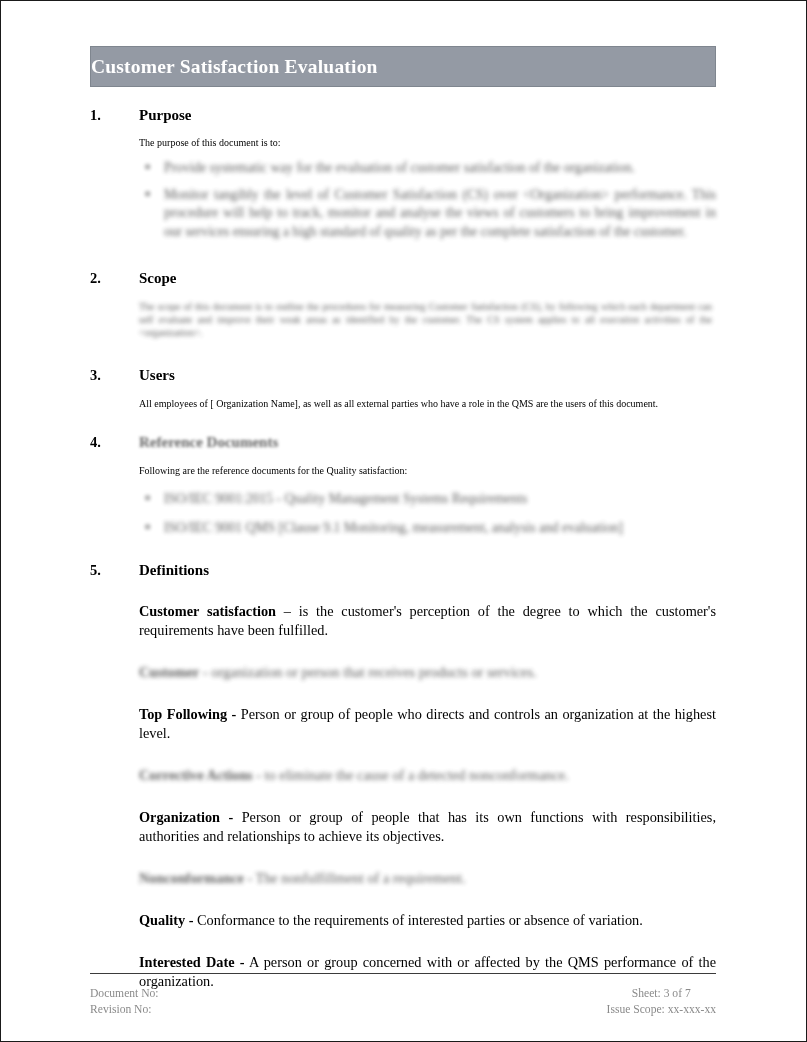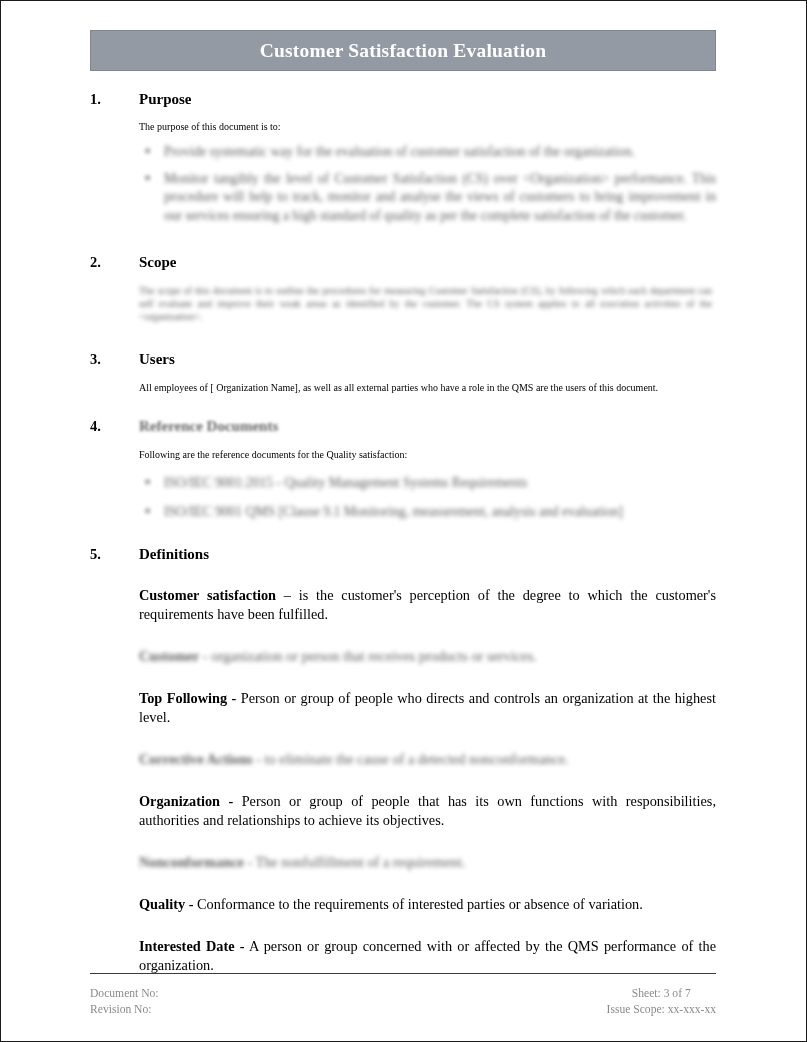--- a/index.html
+++ b/index.html
@@ -25,28 +25,28 @@
   }
   .content {
     position: absolute;
     left: 89px;
     top: 0;
     width: 626px;
   }
 
   
   .title-banner {
-    margin-top: 29px;
+    margin-top: 45px;
     height: 41px;
     background: #949aa4;
     border: 1px solid #7f868f;
     box-sizing: border-box;
     display: flex;
     align-items: center;
-    justify-content: center;
+    justify-content: flex-start;
   }
   .title-banner .title-text {
     color: #ffffff;
     font-size: 19.5px;
     font-weight: bold;
     letter-spacing: 0.2px;
   }
 
   
   .section {

